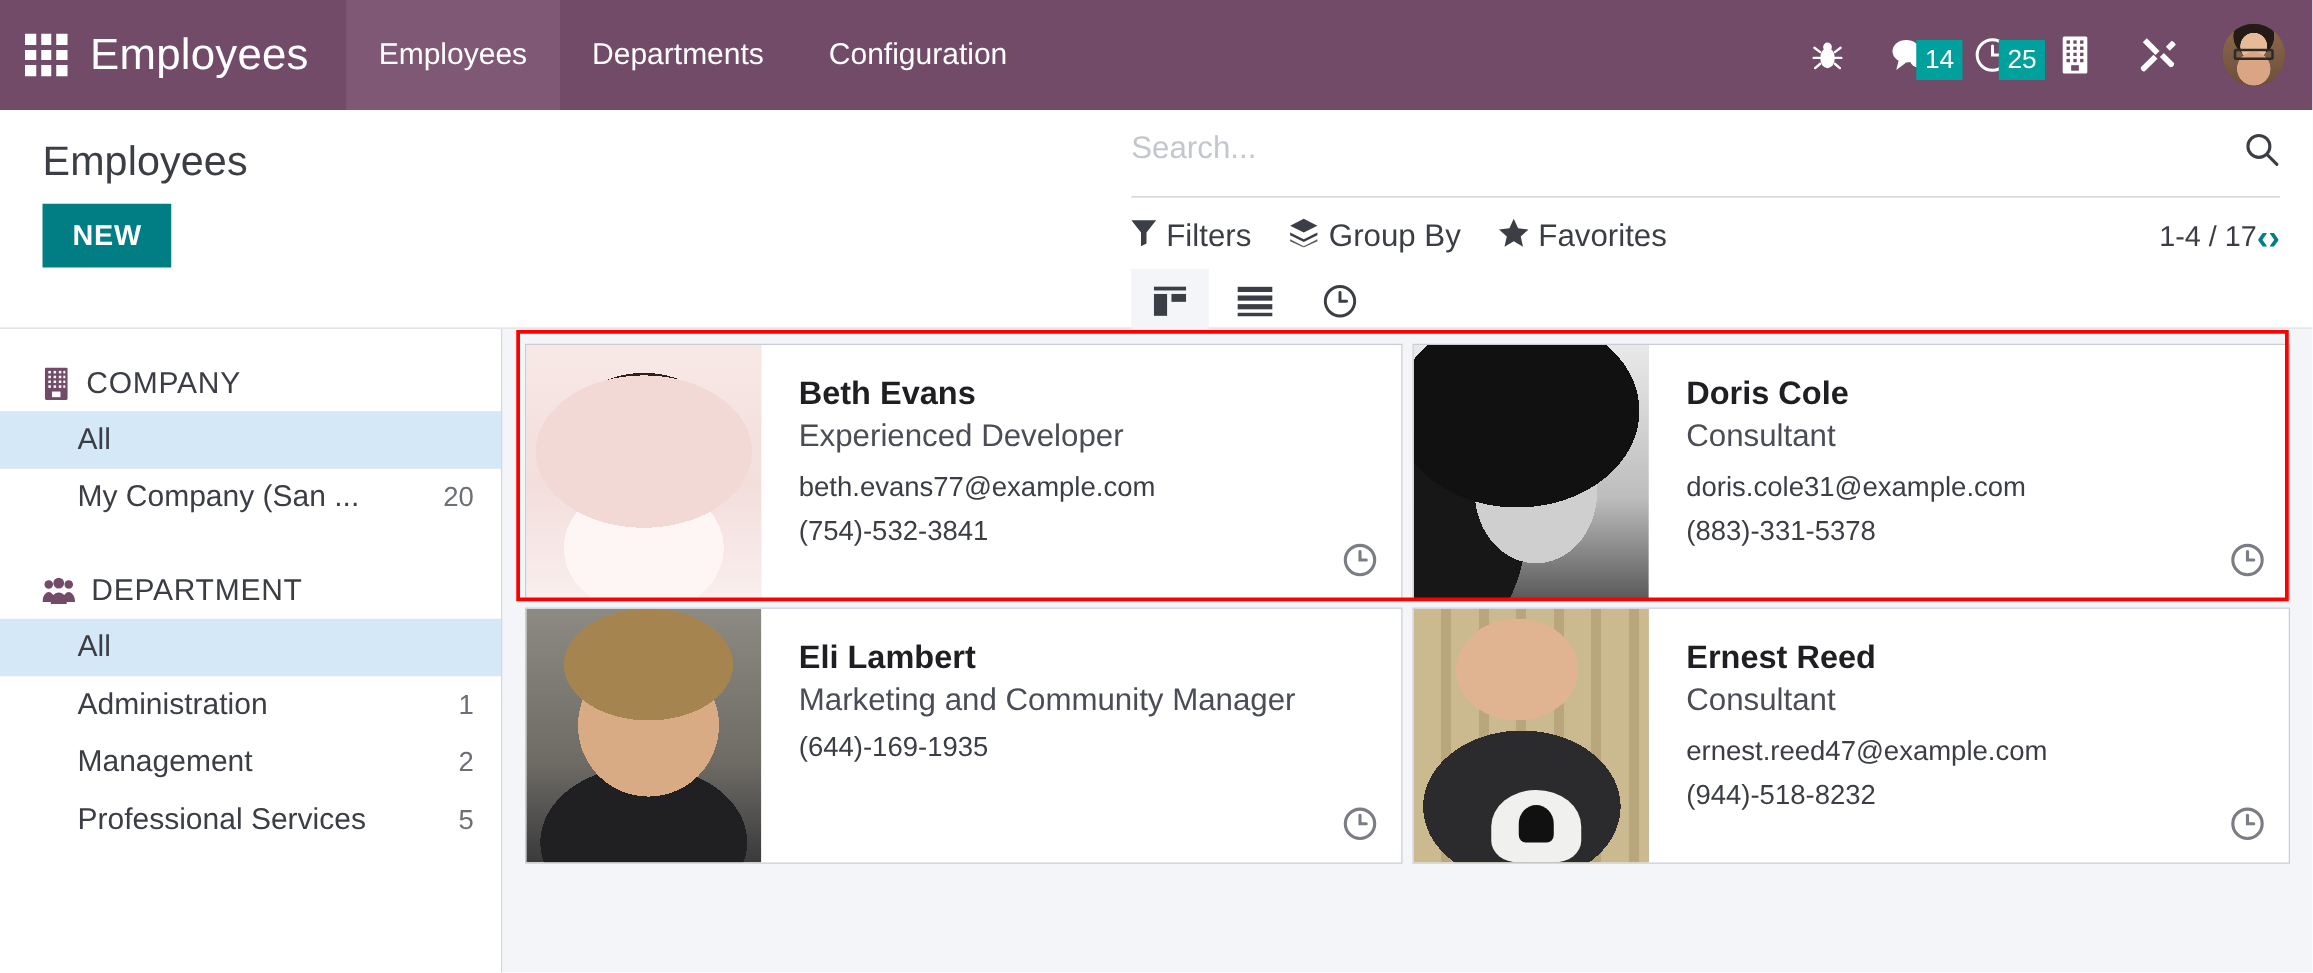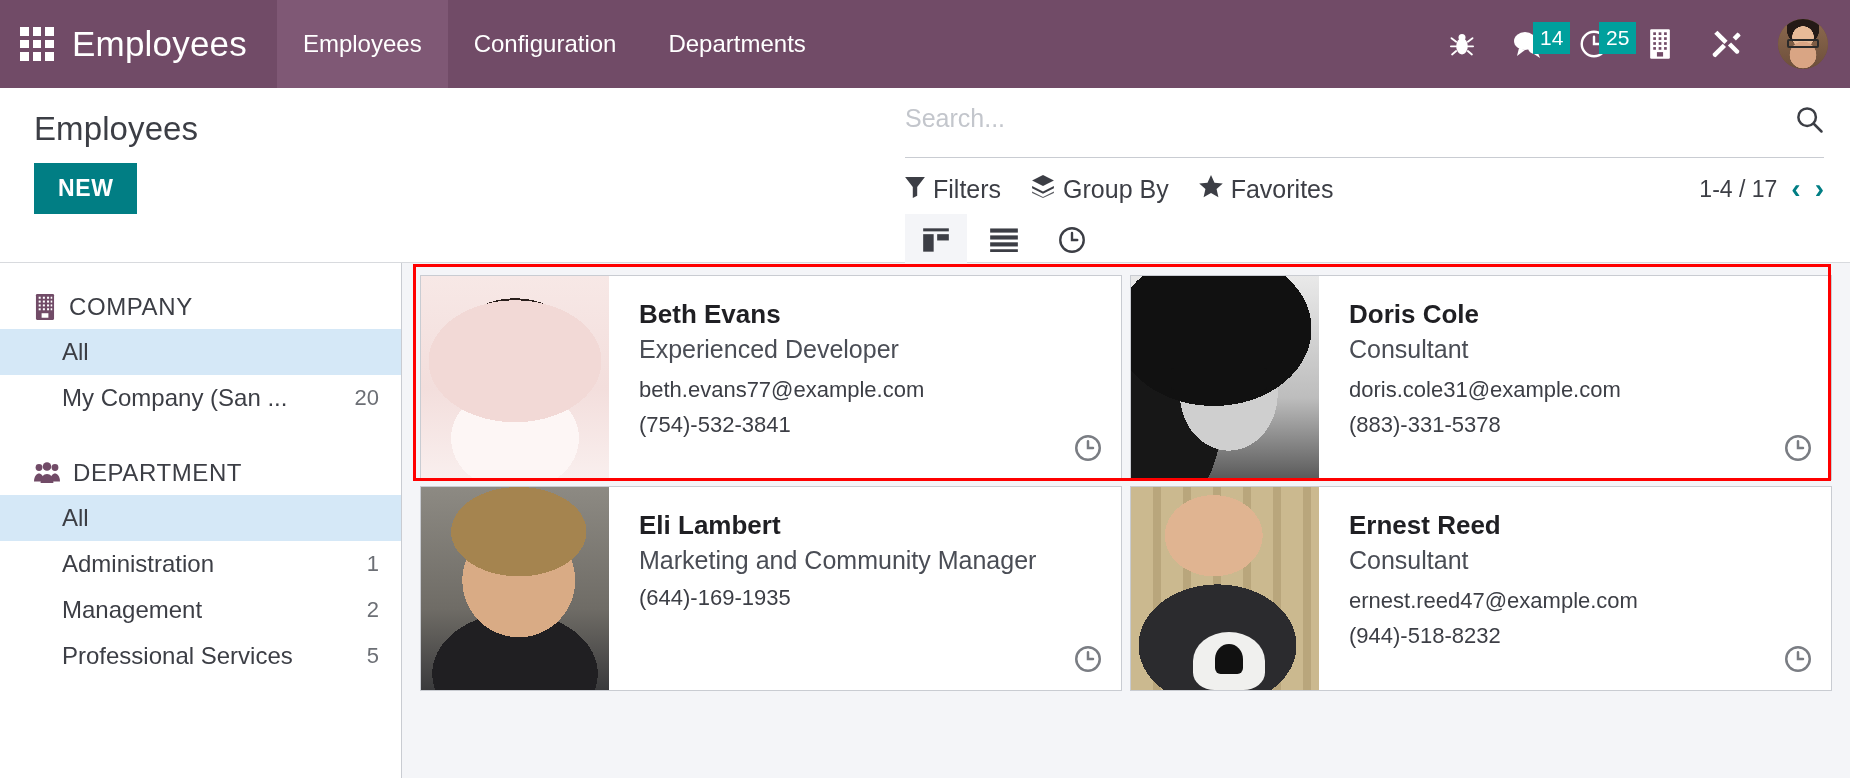--- a/index.html
+++ b/index.html
@@ -56,21 +56,21 @@
   .nav-icon {
     position: relative;
     width: 56px; height: 56px;
     display: flex; align-items: center; justify-content: center;
     color: #ffffff;
     cursor: pointer;
   }
   .nav-icon svg { display: block; }
   .badge {
     position: absolute;
-    top: 6px; left: 33px;
+    top: 16px; left: 33px;
     background: #00A09D;
     color: #ffffff;
     font-size: 21px;
     line-height: 1;
     padding: 5px 7px 6px;
     font-weight: 400;
   }
   .avatar {
     width: 50px; height: 50px;
     border-radius: 50%;
@@ -150,21 +150,20 @@
     gap: 8px;
     font-size: 25px;
     color: #3C3E45;
     margin-right: 30px;
     cursor: pointer;
     white-space: nowrap;
   }
   .pager {
     margin-left: auto;
     display: flex; align-items: center;
-    gap: 14px;
   }
   .pager-text { font-size: 23px; color: #3C3E45; white-space: nowrap; }
   .pager-arrow {
     color: #017E84;
     font-size: 28px;
     cursor: pointer;
     line-height: 1;
     font-weight: 700;
   }
   .view-switch {
@@ -332,24 +331,24 @@
       <span></span>
       <span></span>
   </div>
   <div class="brand">Employees</div>
 
   <div class="nav-tabs">
     <div class="nav-tab active">
       <span>Employees</span>
     </div>
     <div class="nav-tab">
+      <span>Departments</span>
+    </div>
+    <div class="nav-tab">
       <span>Configuration</span>
-    </div>
-    <div class="nav-tab">
-      <span>Departments</span>
     </div>
   </div>
 
   <div class="nav-right">
     <div class="nav-icon">
       <svg width="28" height="28" viewBox="0 0 24 24" fill="#fff">
         <ellipse cx="12" cy="14" rx="5" ry="7"></ellipse>
         <circle cx="12" cy="6.5" r="3"></circle>
         <rect x="11.4" y="7" width="1.2" height="12"></rect>
         <path d="M7 10 L3 7 M7 14 L2.5 14 M7 18 L3.5 21 M17 10 L21 7 M17 14 L21.5 14 M17 18 L20.5 21" stroke="#fff" stroke-width="1.6" fill="none" stroke-linecap="round"></path>

